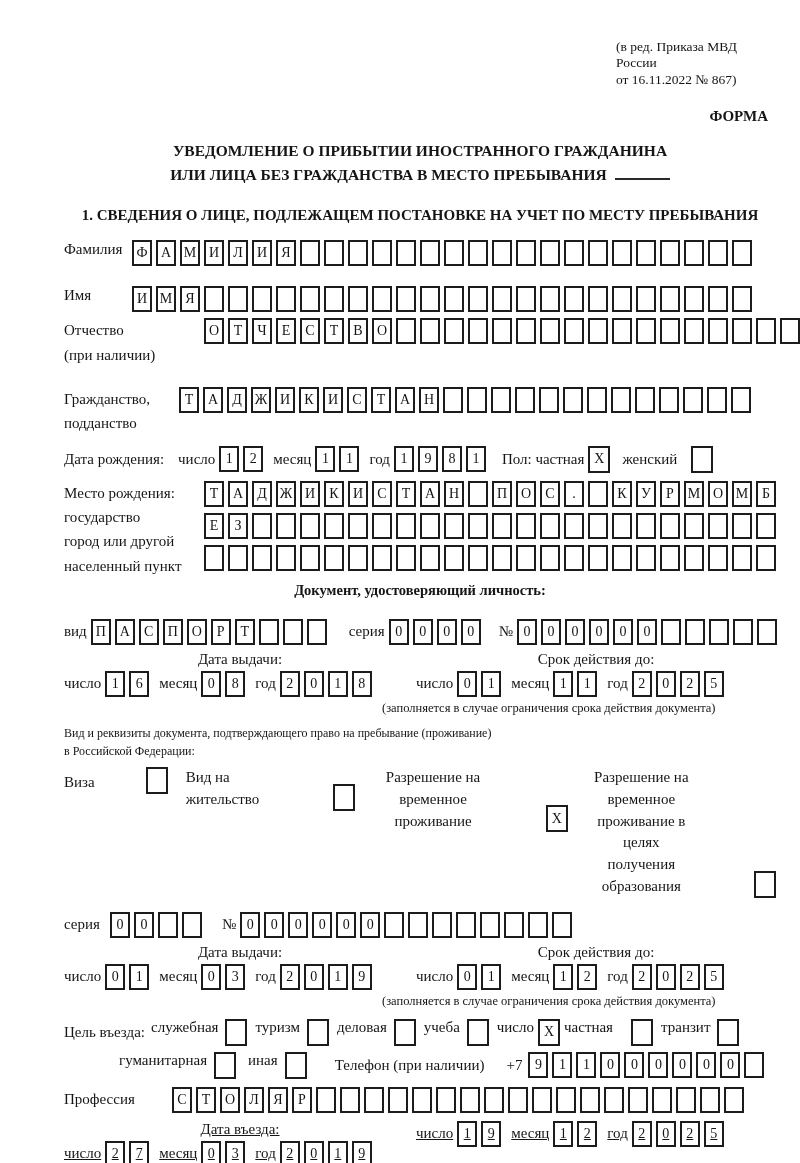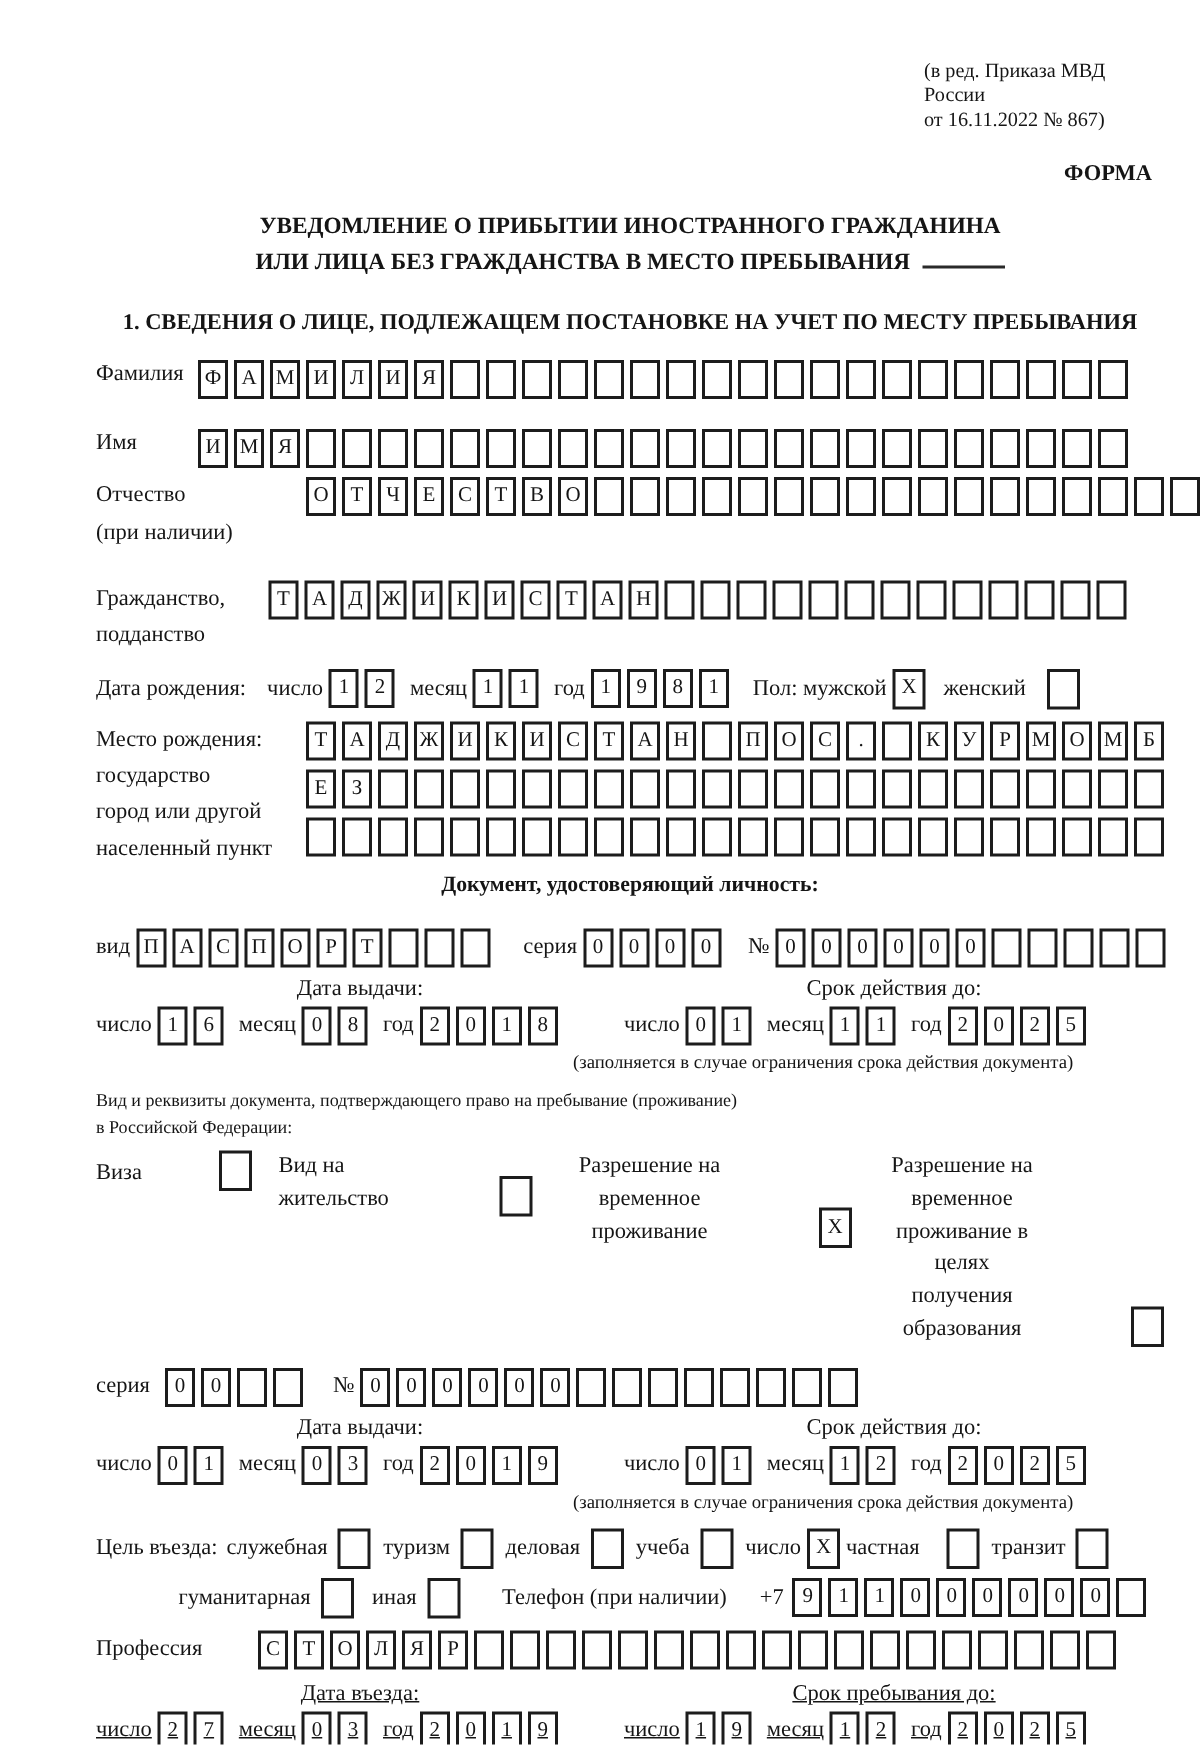--- a/index.html
+++ b/index.html
@@ -54,21 +54,21 @@
 
   .intro { font-size: 12px; line-height: 1.55; margin-top: 8px; }
 
   .permits { display: flex; align-items: flex-start; margin-top: 6px; }
   .permit-item { display: flex; align-items: flex-end; gap: 47px; }
   .permit-text { font-size: 15px; line-height: 1.45; }
   .permit-text.center { text-align: center; }
   .permits .checkbox { margin-left: 8px; }
 
   .purpose-row { display: flex; align-items: center; margin-top: 10px; font-size: 15px; }
-  .purpose-row .opt { display: flex; align-items: center; }
+  .purpose-row .opt { display: flex; }
   .purpose-row .opt .checkbox { margin-left: 7px; }
 </style>
 </head>
 <body>
 
 <div class="page">
 
   <div class="doc-ref-sub">
     <div>(в ред. Приказа МВД России</div>
     <div>от 16.11.2022 № 867)</div>
@@ -225,21 +225,21 @@
         <span class="cell">1</span>
         <span class="cell">1</span>
       </span>
     <span class="dl">год</span>
     <span class="cells">
         <span class="cell">1</span>
         <span class="cell">9</span>
         <span class="cell">8</span>
         <span class="cell">1</span>
       </span>
-    <span class="dl" style="margin-left:6px;">Пол: мужской</span>
+    <span class="dl" style="margin-left:6px;">Пол: частная</span>
     <span class="checkbox">X</span>
     <span class="dl" style="margin-left:12px;">женский</span>
     <span class="checkbox" style="margin-left:10px;"></span>
   </div>
 
   <div class="row mt8">
     <span class="lbl-block w140">
       <div>Место рождения:</div>
       <div>государство</div>
       <div>город или другой</div>
@@ -624,21 +624,20 @@
         <span class="dl">год</span>
         <span class="cells">
             <span class="cell">2</span>
             <span class="cell">0</span>
             <span class="cell">1</span>
             <span class="cell">9</span>
           </span>
       </div>
     </div>
     <div class="date-col-r">
-      <div class="date-head">Срок пребывания до:</div>
       <div class="dateline">
         <span class="dl">число</span>
         <span class="cells">
             <span class="cell">1</span>
             <span class="cell">9</span>
           </span>
         <span class="dl">месяц</span>
         <span class="cells">
             <span class="cell">1</span>
             <span class="cell">2</span>

